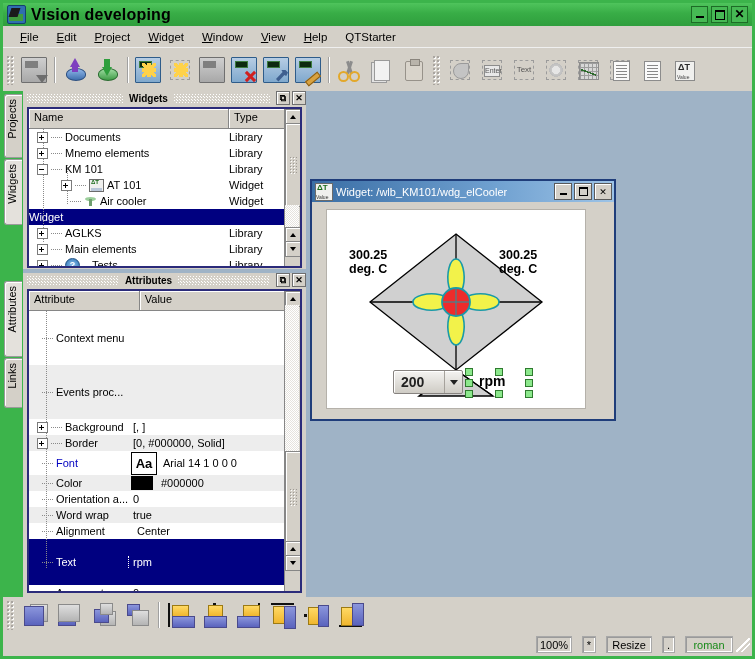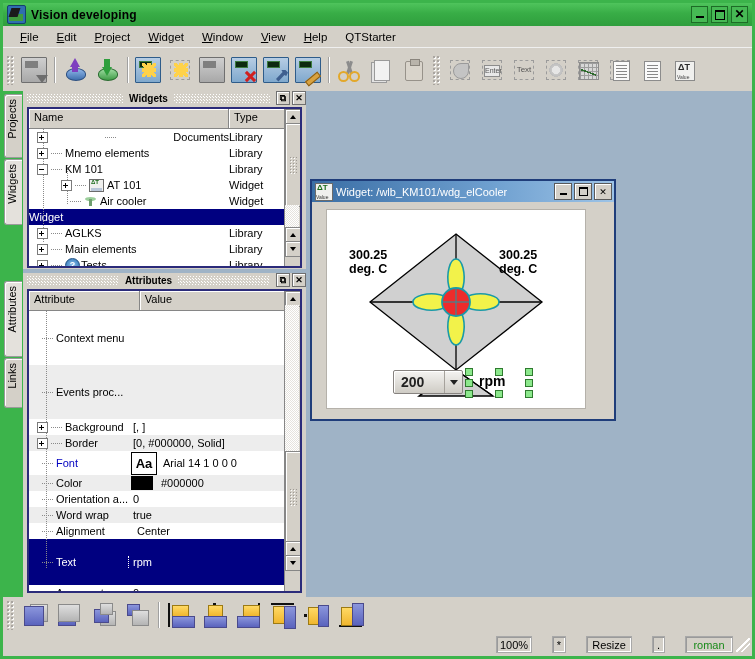--- a/index.html
+++ b/index.html
@@ -29,21 +29,21 @@
     position:relative;overflow:hidden;flex:none;
   }
   #title-icon:before{
     content:"";position:absolute;left:1px;top:8px;width:14px;height:7px;background:#3f9c3f;
   }
   #title-icon:after{
     content:"";position:absolute;left:2px;top:2px;width:9px;height:9px;
     background:#1b1b1b;transform:skewX(-18deg);
   }
   #title-text{
-    font-weight:bold;font-size:12px;color:#000;letter-spacing:.2px;
+    font-weight:bold;font-size:16px;color:#000;letter-spacing:.2px;
     flex:1;white-space:nowrap;overflow:hidden;
   }
   .tb-btns{display:flex;gap:3px;margin-right:4px;}
   .tb-btn{
     width:15px;height:15px;border:1px solid #1d6b26;background:#46b954;
     display:flex;align-items:center;justify-content:center;
     font-size:10px;line-height:1;color:#000;font-family:"Liberation Sans",sans-serif;
   }
   .tb-btn .gl-min{display:block;width:8px;height:2px;background:#000;margin-top:5px;}
   .tb-btn .gl-max{display:block;width:8px;height:7px;border:1px solid #000;border-top-width:2px;}
@@ -297,21 +297,21 @@
   .bar-blk{position:absolute;background:#101010;}
   
   #statusbar{
     position:absolute;left:0;top:630px;width:749px;height:23px;background:#d4d0c8;
     display:flex;align-items:center;justify-content:flex-end;box-sizing:border-box;padding-right:2px;
   }
   .sfield{
     height:17px;border:1px solid #a8a8a8;background:#d4d0c8;
     box-shadow:inset 1px 1px 0 #9a9a9a, inset -1px -1px 0 #fff;
     display:flex;align-items:center;justify-content:center;
-    font-size:11px;color:#000;padding:0 4px;margin-left:20px;box-sizing:border-box;
+    font-size:11px;color:#000;padding:0 4px;margin-left:10px;box-sizing:border-box;
   }
   .sfield.green{color:#1a8a1a;}
   #sizegrip{
     width:14px;height:14px;margin-left:3px;
     background-image:
       linear-gradient(135deg,transparent 45%,#fff 45%,#fff 55%,transparent 55%),
       linear-gradient(135deg,transparent 65%,#fff 65%,#fff 75%,transparent 75%);
     background-color:transparent;
   }
 </style>
@@ -503,32 +503,32 @@
       <div class="tbl-wrap" style="top:16px;height:157px;">
         <div class="thead">
           <div class="th" style="width:200px;">Name</div>
           <div class="th" style="width:62px;">Type</div>
         </div>
 
         <div class="vdots" style="left:14px;top:20px;height:113px;"></div>
         <div class="vdots" style="left:38px;top:56px;height:40px;"></div>
 
         <div class="trow">
-          <div class="tcell" style="width:200px;display:flex;align-items:center;padding-left:8px;box-sizing:border-box;justify-content:space-between;">
-            <span class="expander plus"></span>
-              <span class="dots"></span>
-            <span>Documents</span>
-          </div>
-          <div class="tcell" style="width:62px;">Library</div>
-        </div>
-
-        <div class="trow">
           <div class="tcell" style="width:200px;display:flex;align-items:center;padding-left:8px;box-sizing:border-box;">
             <span class="expander plus"></span>
               <span class="dots"></span>
+            <span>Documents</span>
+          </div>
+          <div class="tcell" style="width:62px;">Library</div>
+        </div>
+
+        <div class="trow">
+          <div class="tcell" style="width:200px;display:flex;align-items:center;padding-left:8px;box-sizing:border-box;">
+            <span class="expander plus"></span>
+              <span class="dots"></span>
             <span>Mnemo elements</span>
           </div>
           <div class="tcell" style="width:62px;">Library</div>
         </div>
 
         <div class="trow">
           <div class="tcell" style="width:200px;display:flex;align-items:center;padding-left:8px;box-sizing:border-box;">
             <span class="expander"></span>
               <span class="dots"></span>
             <span>KM 101</span>
@@ -576,21 +576,21 @@
             <span>Main elements</span>
           </div>
           <div class="tcell" style="width:62px;">Library</div>
         </div>
 
         <div class="trow">
           <div class="tcell" style="width:200px;display:flex;align-items:center;padding-left:8px;box-sizing:border-box;">
             <span class="expander plus"></span>
               <span class="dots"></span>
             <span class="mini-help">?</span>
-            <span style="margin-left:1px;">Tests</span>
+            <span style="margin-left:12px;">Tests</span>
           </div>
           <div class="tcell" style="width:62px;">Library</div>
         </div>
 
         <div class="vsb">
           <div class="sb-btn" style="top:0;">
               <i class="sb-ar up"></i>
             </div>
           <div class="sb-thumb" style="top:14px;height:82px;">
             <span class="sb-grip" style="top:32px;"></span>

